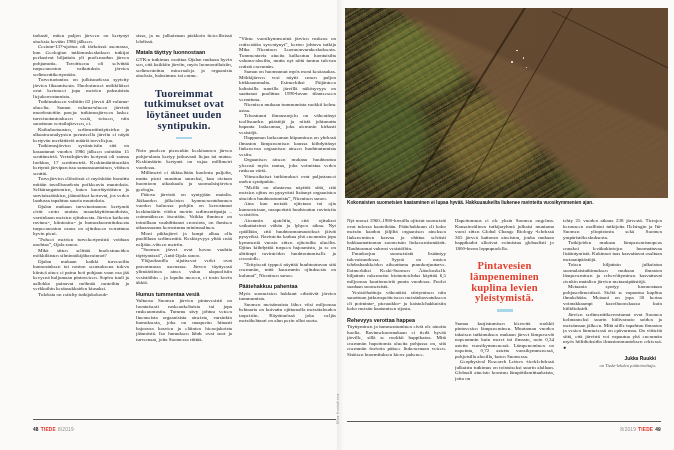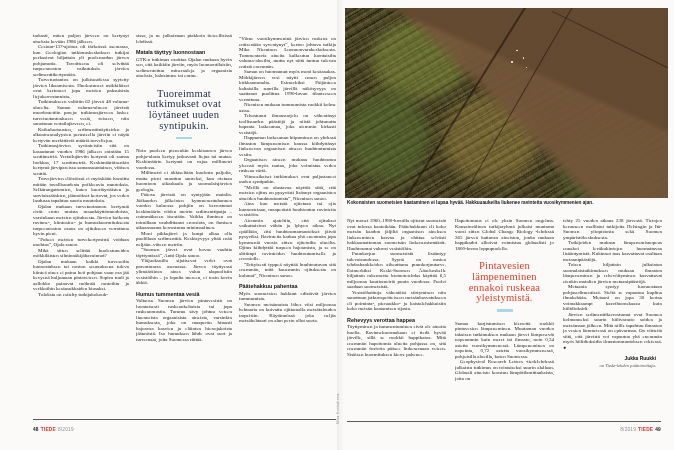--- a/index.html
+++ b/index.html
@@ -14,21 +14,21 @@
   .col{position:absolute;overflow:hidden;font-size:5px;line-height:5.5px;text-align:justify;color:#232325;}
   .blk.p{margin:0;}
   .p + .p{text-indent:5px;}
   .blk.h{
     font-family:"Liberation Sans", sans-serif;font-weight:bold;
     font-size:5.4px;line-height:6px;margin:5px 0 1.5px;text-align:left;color:#141416;
   }
   
   .blk.quote{margin:10px 1px 9px;}
   .pq{
-    font-family:"Liberation Serif", serif;font-weight:normal;
+    font-family:"Liberation Serif", serif;font-weight:bold;
     font-size:10.6px;line-height:10.8px;text-align:center;letter-spacing:.2px;
   }
   .pq-dash{width:16px;height:2.6px;background:#a9d6e9;margin:5px auto 0;}
   
   .photo{
     position:absolute;left:345px;top:8px;width:323px;height:190px;overflow:hidden;
     background-color:#382a1c;
     background-image:
       repeating-linear-gradient(150deg, rgba(12,9,5,.45) 0 1.2px, rgba(0,0,0,0) 1.2px 9px),
       repeating-linear-gradient(150deg, rgba(205,185,95,.20) 0 2px, rgba(95,115,55,.28) 2px 4.5px, rgba(45,55,30,.25) 4.5px 7px),
@@ -163,21 +163,21 @@
 <div id="rp-col1" class="col">
     <div class="blk p">Nyt monet 1960–1980-luvuilla ojitetut suometsät ovat tulossa kaatoikään. Päätehakkuun eli koko metsän kaadon jäljiltä orgaanisen aineksen liukeneminen kasvaa ja ohittaa selvästi hakkaamattoman suometsän liukenemismäärät. Huuhtoumat valuvat vesistöihin.</div>
     <div class="blk p">Puunkorjuu suometsistä lisääntyy tulevaisuudessa. Syynä on uusien tehdashankkeiden aiheuttama puunkorjuutarve. Esimerkiksi Keski-Suomen Äänekoskelle hiljattain rakennettu biotuotetehdas käyttää 6,5 miljoonaa kuutiometriä puuta vuodessa. Puolet saadaan suometsistä.</div>
     <div class="blk p">Vesistöhaittoja vähentäisi siirtyminen niin sanottuun jatkuvapeitteiseen metsänkasvatukseen eli poiminta-, pienaukko- ja kaistalehakkuisiin koko metsän kaatamisen sijasta.</div>
     <div class="blk h">Rehevyys verottaa happea</div>
     <div class="blk p">Täyttyminen ja tummentuminen eivät ole ainoita huolia. Ravinnekuormakaan ei tiedä hyvää järville, sillä se ruokkii happikatoa. Mitä enemmän hapettomia alueita pohjassa on, sitä enemmän fosforia pääsee liukenemaan veteen. Sisäisen kuormituksen kierre pahenee.</div>
   </div>
 <div id="rp-col2" class="col">
     <div class="blk p">Hapettomuus ei ole yksin Suomen ongelma. Kansainvälinen tutkijaryhmä julkaisi muutama vuosi sitten Global Change Biology -lehdessä 365 järveä kattavan aineiston, jonka mukaan happikadot alkoivat voimistua globaalisti jo 1800-luvun loppupuolella.</div>
     <div class="blk quote">
-      <div class="pq" style="color: rgb(226, 64, 45);">Pintavesien lämpeneminen ennakoi ruskeaa yleistymistä.</div>
+      <div class="pq" style="color: rgb(226, 64, 45);">Pintavesien lämpeneminen kuplina levien yleistymistä.</div>
       <div class="pq-dash"></div>
     </div>
     <div class="blk p">Samaa kurjistumisen kierrettä ruokkii pintavesien lämpeneminen. Muutaman vuoden takaisen tutkimuksen mukaan järvet lämpenevät nopeammin kuin meret tai ilmasto, noin 0,34 astetta vuosikymmenessä. Lämpeneminen on nopeinta, 0,72 astetta vuosikymmenessä, pohjoisilla alueilla, kuten Suomessa.</div>
     <div class="blk p">Geophysical Research Letters -tiedelehdessä julkaistu tutkimus on toistaiseksi suurin alallaan. Globaali aineisto koostuu lämpötilamittauksista, joita on</div>
   </div>
 <div id="rp-col3" class="col">
   <div>
       <div class="blk p">tehty 25 vuoden aikana 238 järvestä. Tietojen keruuseen osallistui tutkijoita Helsingin ja Itä-Suomen yliopistosta sekä Suomen ympäristökeskuksesta.</div>
       <div class="blk p">Tutkijoiden mukaan lämpenemisnopeus ennakoi leväkukintojen huomattavaa lisääntymistä. Kukinnot taas kasvattavat osaltaan metaanipäästöjä.</div>
       <div class="blk p">Toisen hiljattain julkaistun suomalaistutkimuksen mukaan ilmaston lämpeneminen ja rehevöityminen kasvattavat etenkin matalien järvien metaanipäästöjä.</div>

